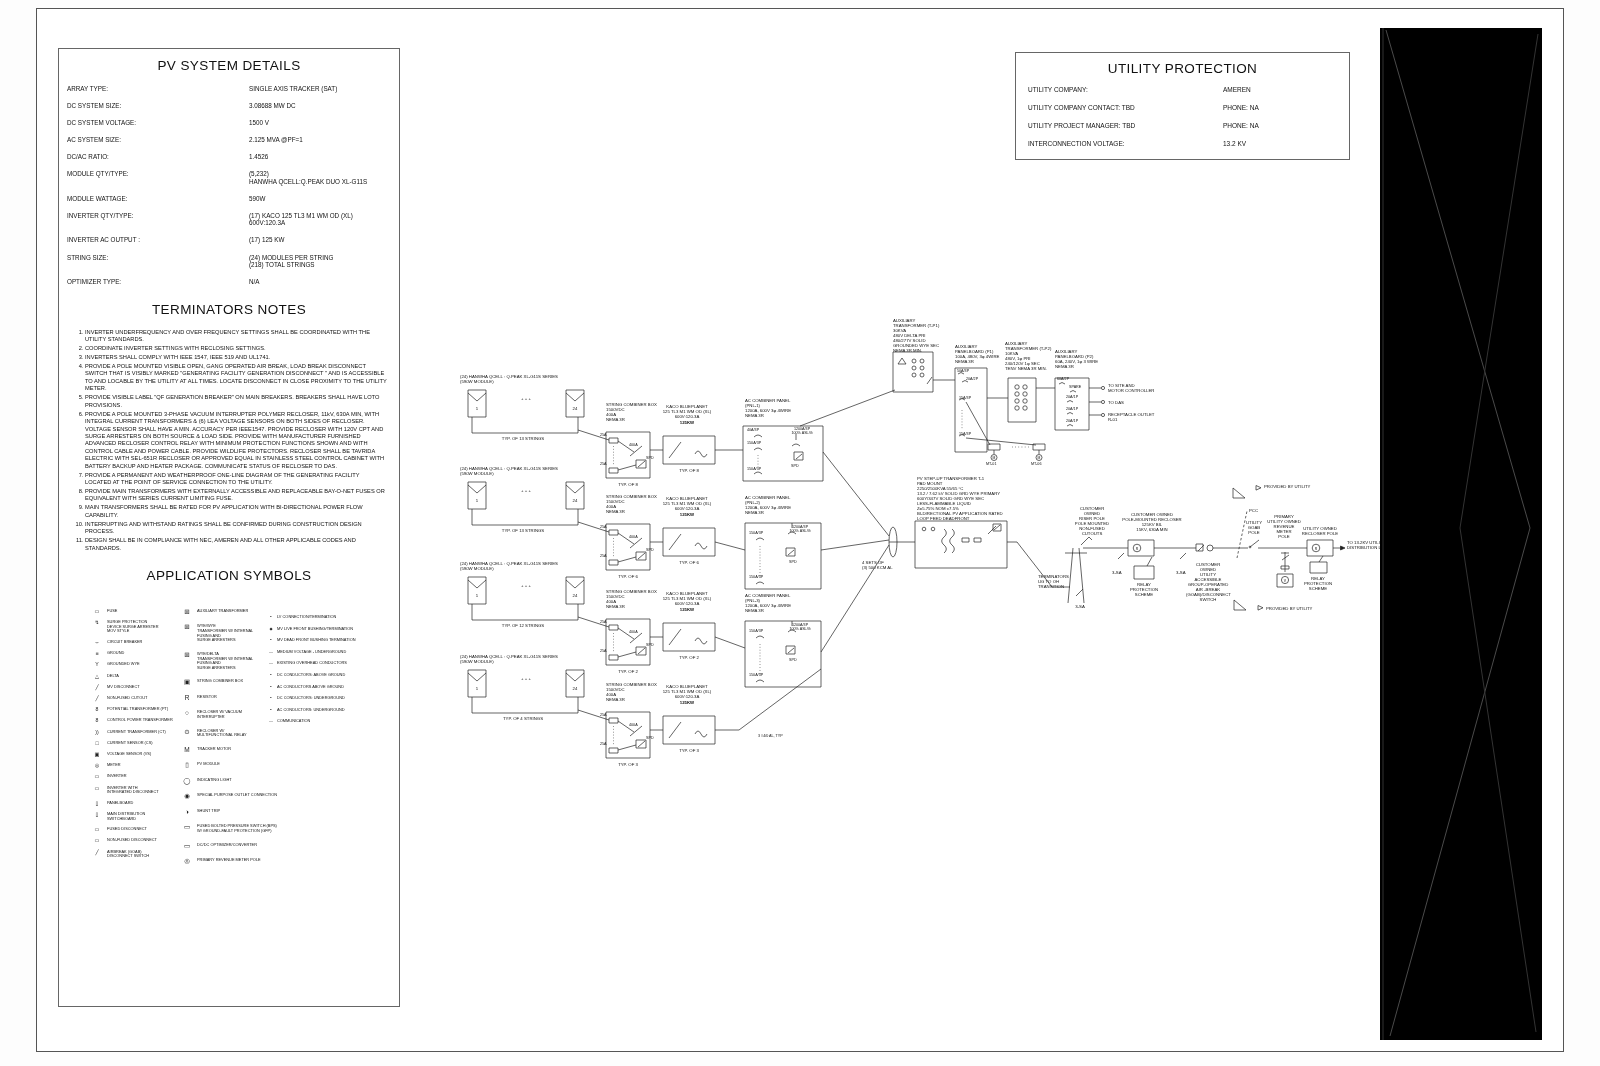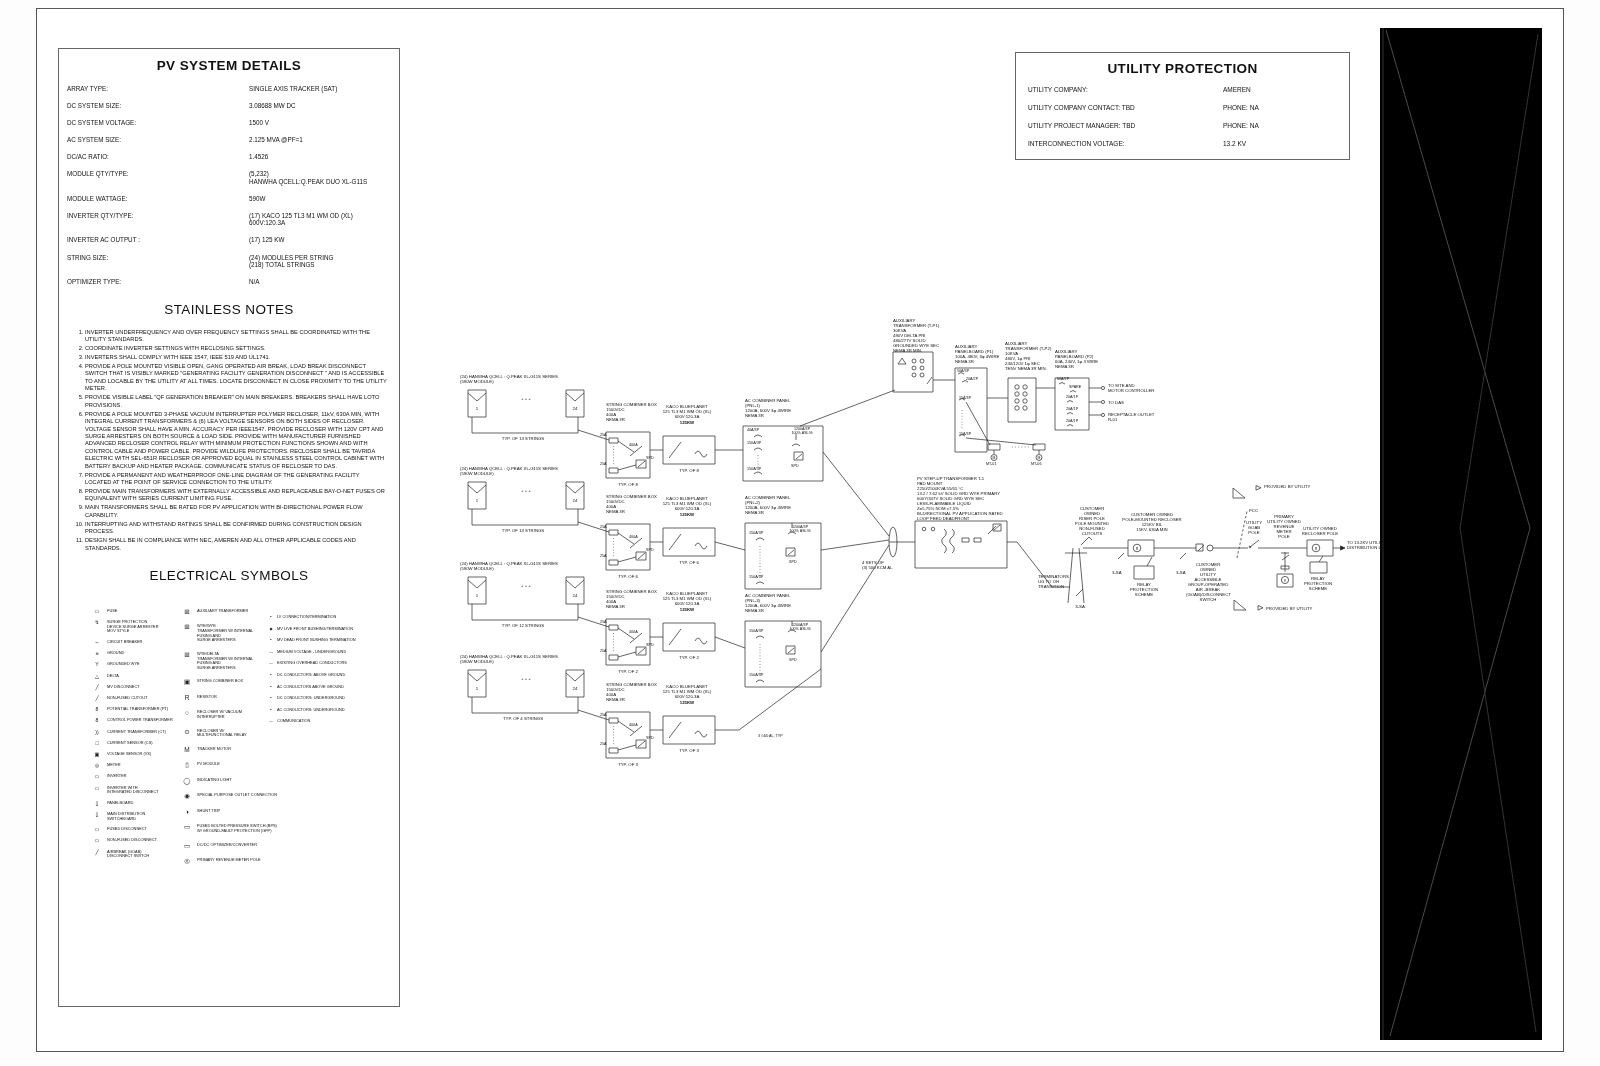--- a/index.html
+++ b/index.html
@@ -1,21 +1,21 @@
 <!DOCTYPE html>
 <html><head>
 <meta charset="utf-8">
 <style>
   html,body{margin:0;padding:0}
   body{width:1600px;height:1066px;position:relative;background:#fdfdfd;
        font-family:"Liberation Sans",sans-serif;color:#111;overflow:hidden}
   .sheet-border{position:absolute;left:36px;top:8px;width:1526px;height:1042px;border:1px solid #555;background:#fff}
   
   .leftbox{position:absolute;left:58px;top:48px;width:340px;height:957px;border:1px solid #666;background:#fff;overflow:hidden}
-  .boxtitle{font-size:13.5px;font-weight:bold;text-align:center;margin:9px 0 12px;letter-spacing:.4px}
+  .boxtitle{font-size:13.5px;font-weight:normal;text-align:center;margin:9px 0 12px;letter-spacing:.4px}
   .details{padding:0 8px 0 8px}
   .drow{display:flex;margin-bottom:9.5px;font-size:6.3px;line-height:1.2}
   .drow .dl{width:182px;flex:none}
   .drow .dv{white-space:pre-line;flex:1}
   .sectitle{font-size:13.5px;font-weight:normal;text-align:center;margin:16px 0 12px;letter-spacing:.4px}
   .notes{font-size:5.7px;line-height:1.3;margin:0 12px 0 0;padding-left:26px}
   .notes li{margin-bottom:1.6px;white-space:pre-line}
   .symwrap{position:relative;height:400px}
   .symcol{position:absolute;font-size:3.9px;line-height:1.18}
   .symrow{display:flex;align-items:flex-start;margin-bottom:6px}
@@ -88,36 +88,36 @@
       <div class="drow">
       <span class="dl">STRING SIZE:</span>
       <span class="dv">(24) MODULES PER STRING
 (218) TOTAL STRINGS</span>
     </div>
       <div class="drow">
       <span class="dl">OPTIMIZER TYPE:</span>
       <span class="dv">N/A</span>
     </div>
     </div>
-  <h2 class="sectitle">STAINLESS NOTES</h2>
+  <h2 class="sectitle">TERMINATORS NOTES</h2>
   <ol class="notes">
 
   <li>INVERTER UNDERFREQUENCY AND OVER FREQUENCY SETTINGS SHALL BE COORDINATED WITH THE UTILITY STANDARDS.</li>
       <li>COORDINATE INVERTER SETTINGS WITH RECLOSING SETTINGS.</li>
       <li>INVERTERS SHALL COMPLY WITH IEEE 1547, IEEE 519 AND UL1741.</li>
       <li>PROVIDE A POLE MOUNTED VISIBLE OPEN, GANG OPERATED AIR BREAK, LOAD BREAK DISCONNECT SWITCH THAT IS VISIBLY MARKED "GENERATING FACILITY GENERATION DISCONNECT " AND IS ACCESSIBLE TO AND LOCABLE BY THE UTILITY AT ALL TIMES. LOCATE DISCONNECT IN CLOSE PROXIMITY TO THE UTILITY METER.</li>
       <li>PROVIDE VISIBLE LABEL "QF GENERATION BREAKER" ON MAIN BREAKERS. BREAKERS SHALL HAVE LOTO PROVISIONS.</li>
       <li>PROVIDE A POLE MOUNTED 3-PHASE VACUUM INTERRUPTER POLYMER RECLOSER, 11kV, 630A MIN, WITH INTEGRAL CURRENT TRANSFORMERS &amp; (6) LEA VOLTAGE SENSORS ON BOTH SIDES OF RECLOSER. VOLTAGE SENSOR SHALL HAVE A MIN. ACCURACY PER IEEE1547. PROVIDE RECLOSER WITH 120V CPT AND SURGE ARRESTERS ON BOTH SOURCE &amp; LOAD SIDE. PROVIDE WITH MANUFACTURER FURNISHED ADVANCED RECLOSER CONTROL RELAY WITH MINIMUM PROTECTION FUNCTIONS SHOWN AND WITH CONTROL CABLE AND POWER CABLE. PROVIDE WILDLIFE PROTECTORS. RECLOSER SHALL BE TAVRIDA ELECTRIC WITH SEL-651R RECLOSER OR APPROVED EQUAL IN STAINLESS STEEL CONTROL CABINET WITH BATTERY BACKUP AND HEATER PACKAGE. COMMUNICATE STATUS OF  RECLOSER TO DAS.</li>
       <li>PROVIDE A PERMANENT AND WEATHERPROOF ONE-LINE DIAGRAM OF THE GENERATING FACILITY LOCATED AT THE POINT OF SERVICE CONNECTION TO THE UTILITY.</li>
       <li>PROVIDE MAIN TRANSFORMERS WITH EXTERNALLY ACCESSIBLE AND REPLACEABLE BAY-O-NET FUSES OR EQUIVALENT WITH SERIES CURRENT LIMITING FUSE.</li>
       <li>MAIN TRANSFORMERS SHALL BE RATED FOR PV APPLICATION WITH BI-DIRECTIONAL POWER FLOW CAPABILITY.</li>
       <li>INTERRUPTING AND WITHSTAND RATINGS SHALL BE CONFIRMED DURING CONSTRUCTION DESIGN PROCESS.</li>
       <li>DESIGN SHALL BE IN COMPLIANCE WITH NEC, AMEREN AND ALL OTHER APPLICABLE CODES AND STANDARDS.</li>
     </ol>
-  <h2 class="sectitle">ELECTRICAL SYMBOLS</h2>
+  <h2 class="sectitle">APPLICATION SYMBOLS</h2>
   <div class="symwrap">
     <div class="symcol" style="left:28px;top:14px;width:132px">
 
     <div class="symrow">
         <span class="sym">▭</span>
         <span class="symlabel">FUSE</span>
       </div>
         <div class="symrow">
         <span class="sym">↯</span>
         <span class="symlabel">SURGE PROTECTION

